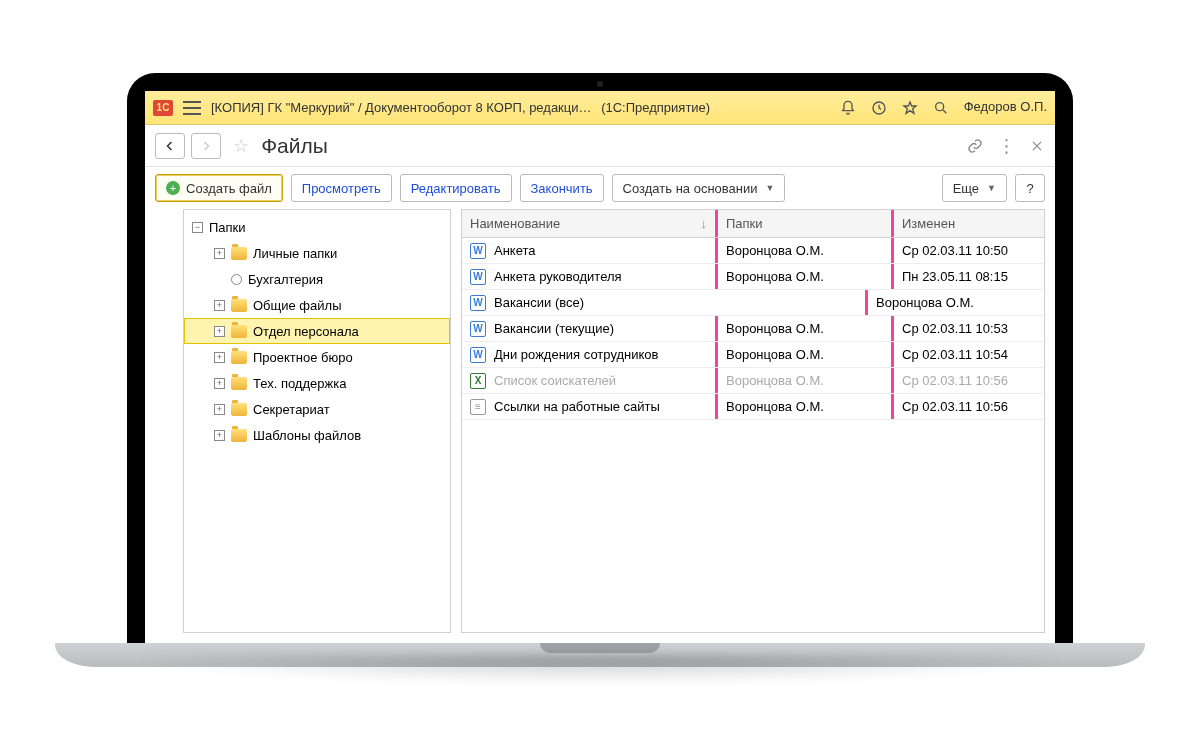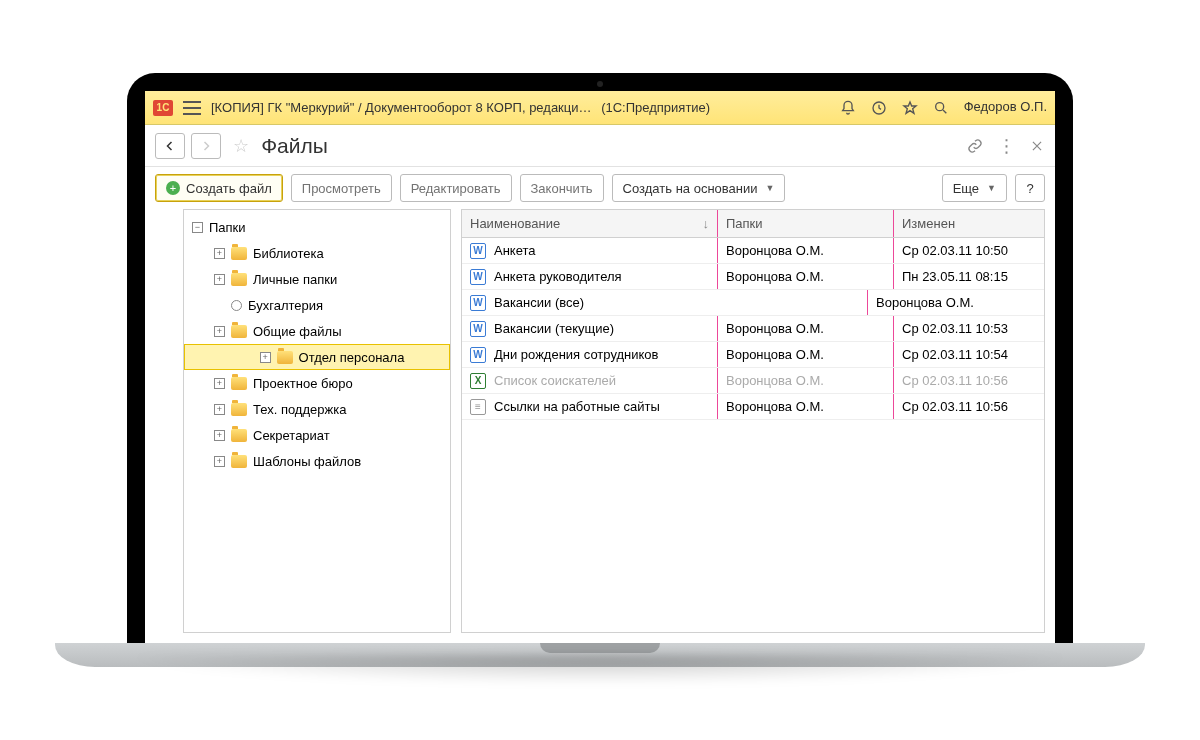--- a/index.html
+++ b/index.html
@@ -129,21 +129,21 @@
     height: 28px;
     padding: 0 10px;
     border: 1px solid #bbb;
     border-radius: 3px;
     background:#fff;
     display:flex; align-items:center; gap:6px;
     cursor:pointer;
     color:#333;
     font-size:13px;
   }
-  .btn.disabled { color:#737373; }
+  .btn.disabled { color:#1d4ed8; }
   .btn.primary {
     border-color: #c8a20c;
     background: #fffef4;
     box-shadow: 0 0 0 1px #e8d25a inset;
   }
   .plus-circle {
     width:14px;height:14px;border-radius:50%;background:#4caf50;color:#fff;
     display:flex;align-items:center;justify-content:center;font-size:11px;line-height:1;
   }
   .toolbar .spacer { flex:1; }
@@ -158,35 +158,35 @@
   .tree { width:268px; }
   .files { flex:1; display:flex; flex-direction:column;}
 
   
   .tree-root { padding:4px 0; }
   .tree-row {
     display:flex; align-items:center; gap:6px;
     height:26px; padding-left:8px; cursor:pointer;
   }
   .tree-row.level1 { padding-left: 30px;}
-  .tree-row.selected { background:#fff3b0; outline:1px solid #e8c100; outline-offset:-1px;justify-content:center;}
+  .tree-row.selected { background:#fff3b0; outline:1px solid #e8c100; outline-offset:-1px;}
   .expander { width:11px;height:11px;border:1px solid #888; font-size:9px; line-height:9px; text-align:center; color:#666; background:#fff;}
   .expander.minus::before{content:"−";}
   .expander.plus::before{content:"+";}
   .expander.none{border:none;}
   .folder-icon{width:16px;height:13px;background:linear-gradient(#ffe17a,#f0b43a);border-radius:2px;position:relative;}
   .folder-icon::before{content:"";position:absolute;top:-3px;left:1px;width:6px;height:3px;background:#f0b43a;border-radius:1px 1px 0 0;}
   .circle-icon{width:11px;height:11px;border:1px solid #888;border-radius:50%;}
 
   
   .thead {
     display:flex; height:28px; background:#f5f5f5; border-bottom:1px solid #d0d0d0;
     color:#555;
   }
-  .th,.td { display:flex;align-items:center; padding:0 8px; border-right:1px solid #ec4899;}
+  .th,.td { display:flex;align-items:center; padding:0 8px; border-right:3px solid #ec4899;}
   .th:last-child,.td:last-child{border-right:none;}
   .col-name{flex:1;}
   .col-author{width:176px;}
   .col-date{width:150px;}
   .th .sort{margin-left:auto;color:#888;}
   .trow{display:flex;height:26px;border-bottom:1px solid #eee;cursor:pointer;}
   .trow.dimmed{color:#aaa;}
   .file-ico{width:16px;height:16px;margin-right:8px;border:1px solid;display:flex;align-items:center;justify-content:center;font-size:10px;font-weight:bold;border-radius:2px;}
   .file-ico.word{border-color:#3a7bd5;color:#3a7bd5;}
   .file-ico.excel{border-color:#2e7d32;color:#2e7d32;}
@@ -304,25 +304,20 @@
         <div class="panel tree">
           <div class="tree-root">
             <div class="tree-row">
               <span class="expander minus"></span>
               <span>Папки</span>
             </div>
             <div id="tree-items">
                 <div class="tree-row level1">
                   <span class="expander plus"></span>
                   <span class="folder-icon"></span>
-                  <span>Библиотека</span>
-                </div>
-                <div class="tree-row level1">
-                  <span class="expander plus"></span>
-                  <span class="folder-icon"></span>
                   <span>Личные папки</span>
                 </div>
                 <div class="tree-row level1">
                   <span class="expander none"></span>
                   <span class="circle-icon"></span>
                   <span>Бухгалтерия</span>
                 </div>
                 <div class="tree-row level1">
                   <span class="expander plus"></span>
                   <span class="folder-icon"></span>

